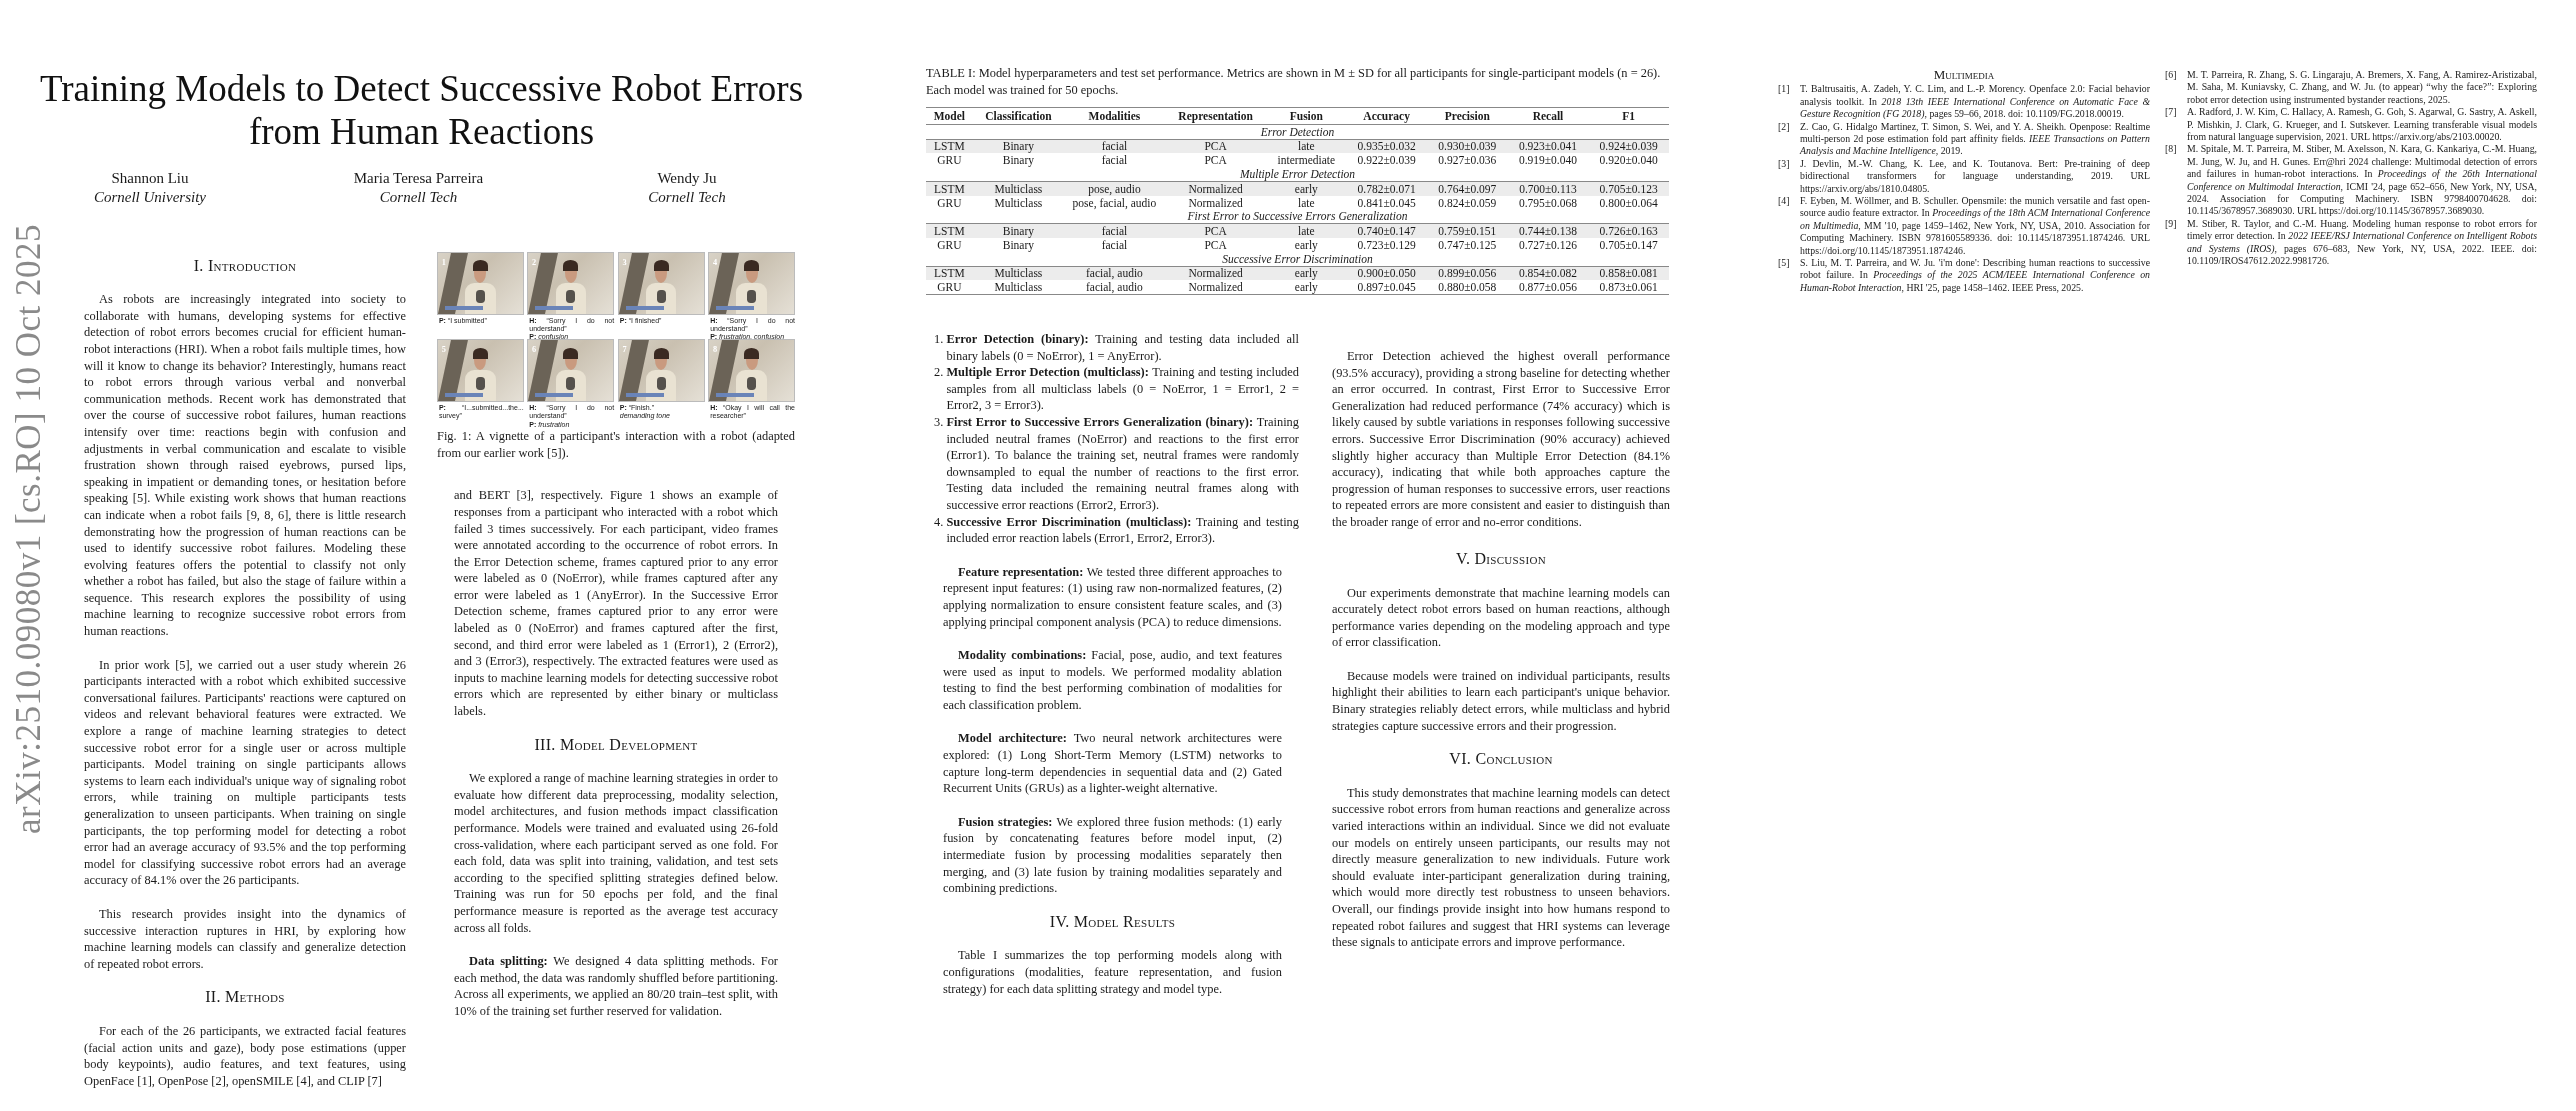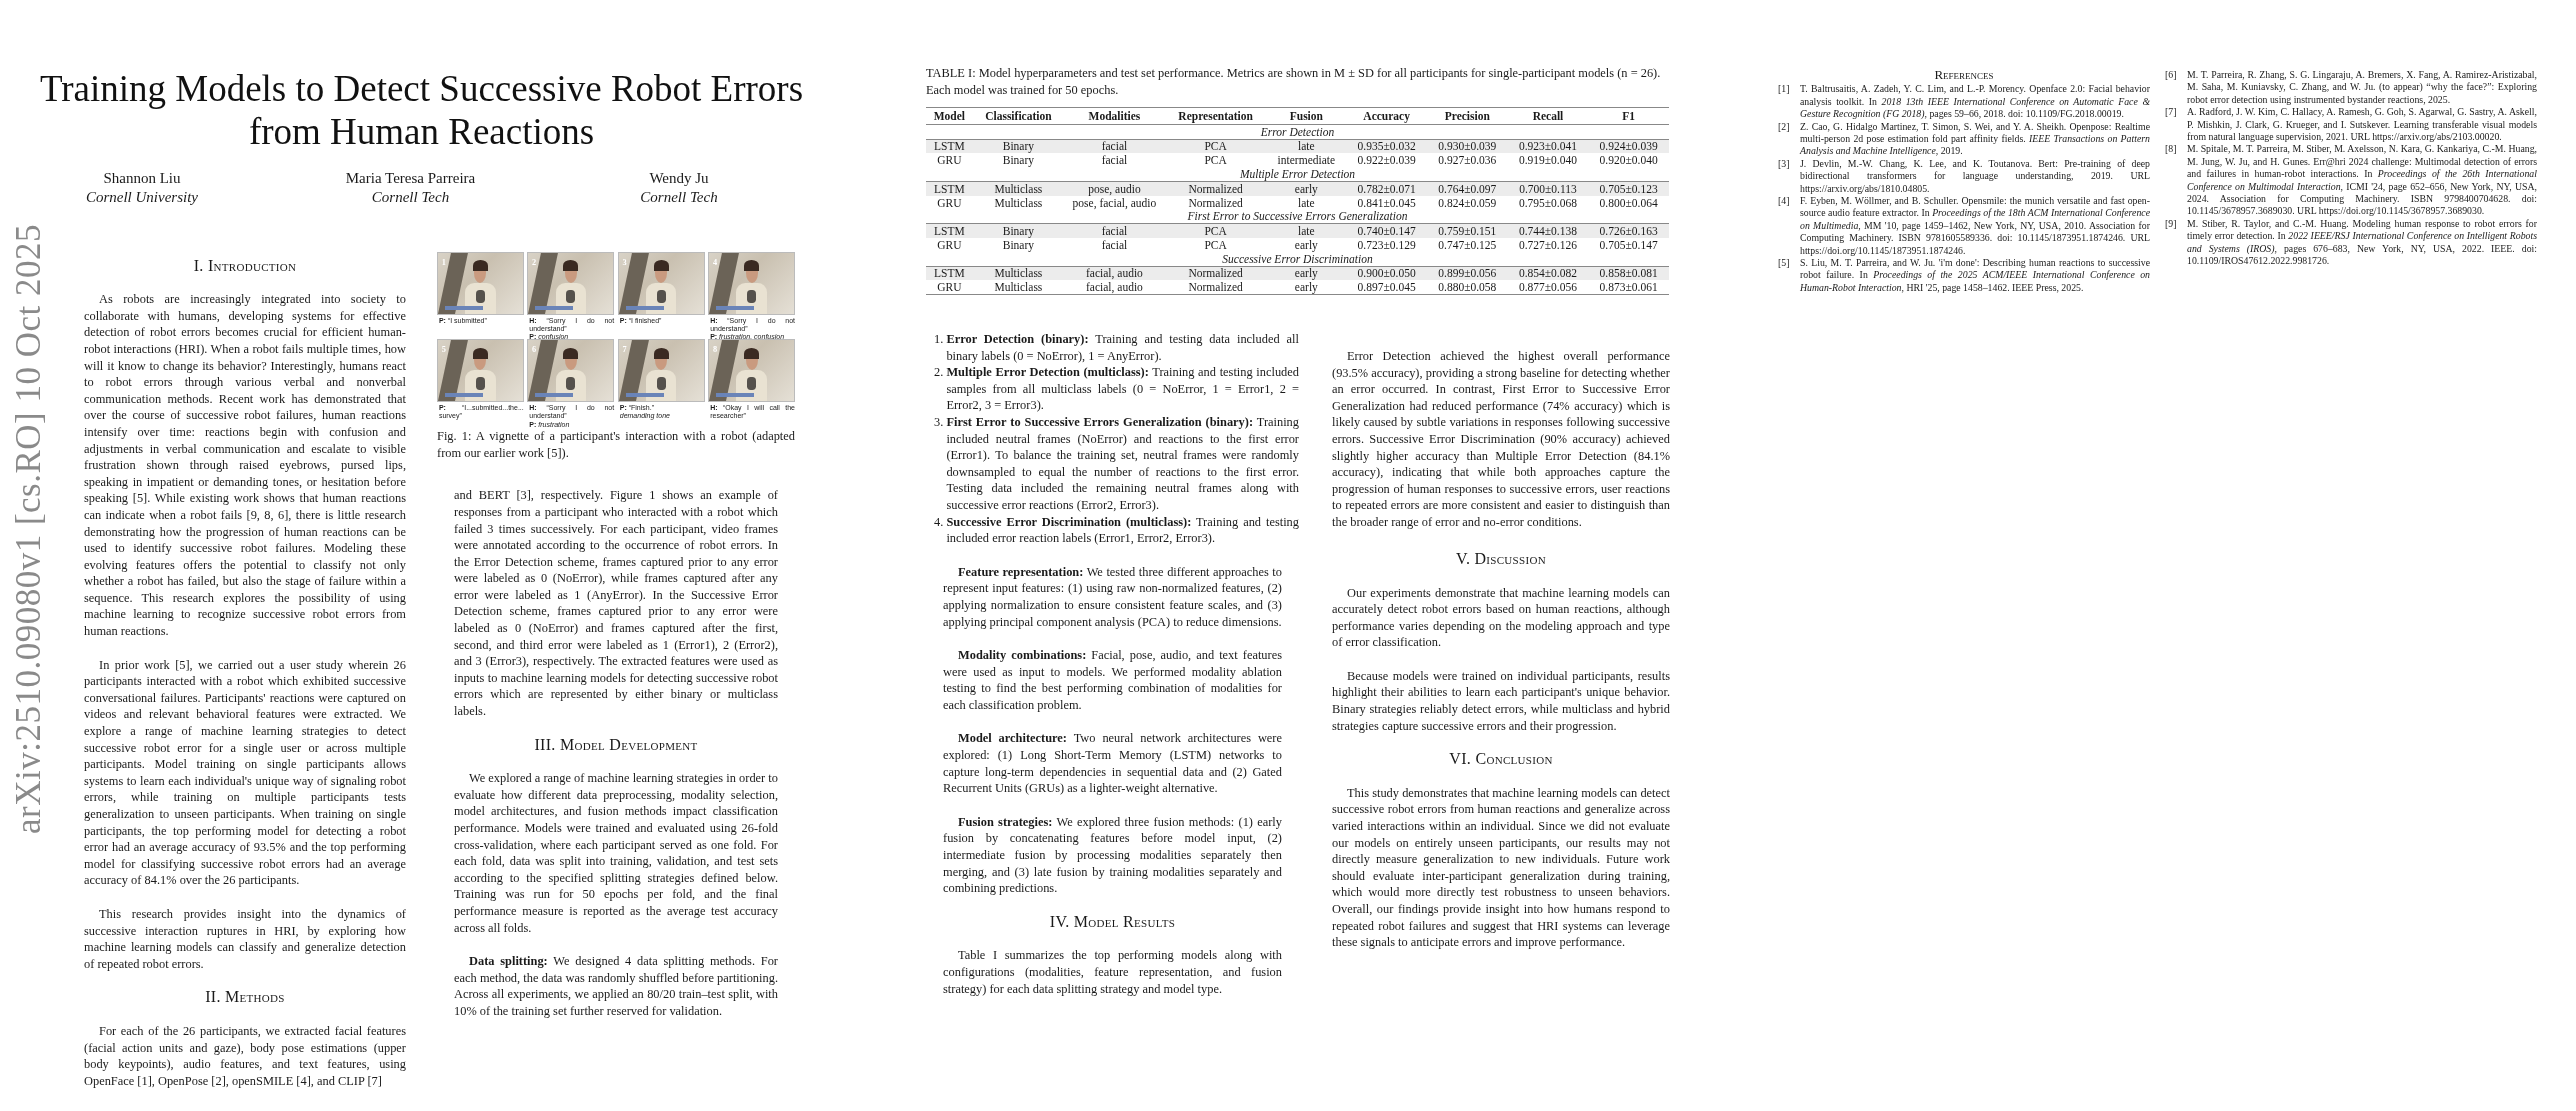--- a/index.html
+++ b/index.html
@@ -7,21 +7,21 @@
          font-family:"Liberation Serif","DejaVu Serif",serif; color:#1a1a1a; }
   .page { position:absolute; top:0; }
   .p1 { left:0; width:861px; }
   .p2 { left:926px; width:760px; }
   .p3 { left:1778px; width:769px; }
   .arxiv { position:absolute; left:9.3px; top:834px; transform-origin:left top;
            transform:rotate(-90deg); font-size:35px; color:#8a8a8a; white-space:nowrap;
            letter-spacing:0.5px; }
   .title { position:absolute; left:37px; top:67px; width:769px; text-align:center;
            font-size:37px; line-height:43px; color:#111; }
-  .authors { position:absolute; top:169px; left:40px; width:741px; display:flex; justify-content:space-between; }
+  .authors { position:absolute; top:169px; left:48px; width:741px; display:flex; justify-content:space-between; }
   .author { text-align:center; width:204px; font-size:15px; line-height:18.5px; }
   .author .aff { font-style:italic;text-align:center; }
   .col { position:absolute; font-size:12.4px; line-height:16.6px; text-align:justify; hyphens:auto; }
   .c1 { left:67px; top:252px; width:356px; }
   .c2 { left:437px; top:252px; width:358px; }
   .sec-h { text-align:center; font-variant:small-caps; font-size:16px; margin:5.6px 0 3.7px 0; letter-spacing:0.3px; }
   p { margin:17px; text-indent:15px; }
   p.noind { text-indent:0; }
   .b { font-weight:bold; }
   .fig { width:358px; display:grid; grid-template-columns:repeat(4,1fr); column-gap:3.7px; row-gap:1.9px; }
@@ -354,21 +354,21 @@
     <div class="sec-h" style="margin-top:20.4px;margin-bottom:11px;">V. Discussion</div>
     <p>Our experiments demonstrate that machine learning models can accurately detect robot errors based on human reactions, although performance varies depending on the modeling approach and type of error classification.</p>
     <p style="margin-top:3.7px;">Because models were trained on individual participants, results highlight their abilities to learn each participant's unique behavior. Binary strategies reliably detect errors, while multiclass and hybrid strategies capture successive errors and their progression.</p>
     <div class="sec-h" style="margin-top:8px;margin-bottom:13px;">VI. Conclusion</div>
     <p>This study demonstrates that machine learning models can detect successive robot errors from human reactions and generalize across varied interactions within an individual. Since we did not evaluate our models on entirely unseen participants, our results may not directly measure generalization to new individuals. Future work should evaluate inter-participant generalization during training, which would more directly test robustness to unseen behaviors. Overall, our findings provide insight into how humans respond to repeated robot failures and suggest that HRI systems can leverage these signals to anticipate errors and improve performance.</p>
   </div>
 </div>
 
 <div class="page p3">
   <div class="refs r1" id="refs-left">
-    <div class="refs-h">References</div>
+    <div class="refs-h">Multimedia</div>
   <div class="ref">
         <span class="n">[1]</span>
         <span class="tx"><span>T. Baltrusaitis, A. Zadeh, Y. C. Lim, and L.-P. Morency.  Openface 2.0: Facial behavior analysis toolkit.  In </span><i>2018 13th IEEE International Conference on Automatic Face &amp; Gesture Recognition (FG 2018)</i><span>, pages 59–66, 2018.  doi: 10.1109/FG.2018.00019.</span></span>
       </div>
       <div class="ref">
         <span class="n">[2]</span>
         <span class="tx"><span>Z. Cao, G. Hidalgo Martinez, T. Simon, S. Wei, and Y. A. Sheikh. Openpose: Realtime multi-person 2d pose estimation fold part affinity fields. </span><i>IEEE Transactions on Pattern Analysis and Machine Intelligence</i><span>, 2019.</span></span>
       </div>
       <div class="ref">
         <span class="n">[3]</span>

